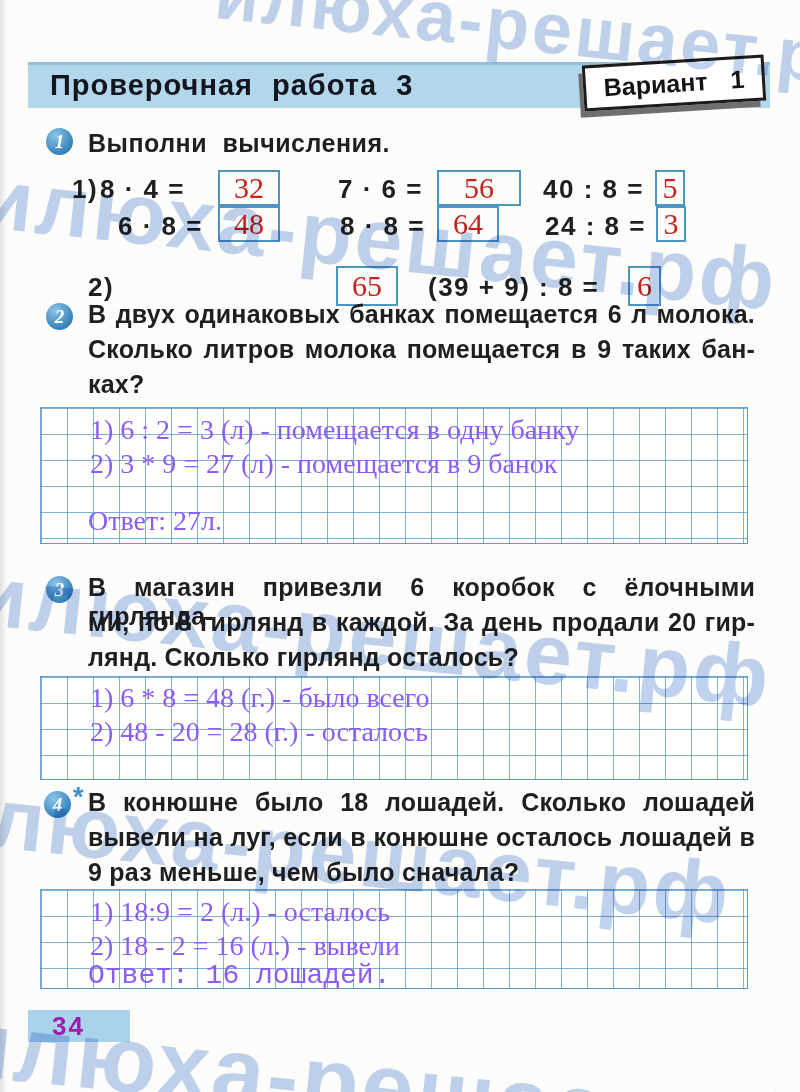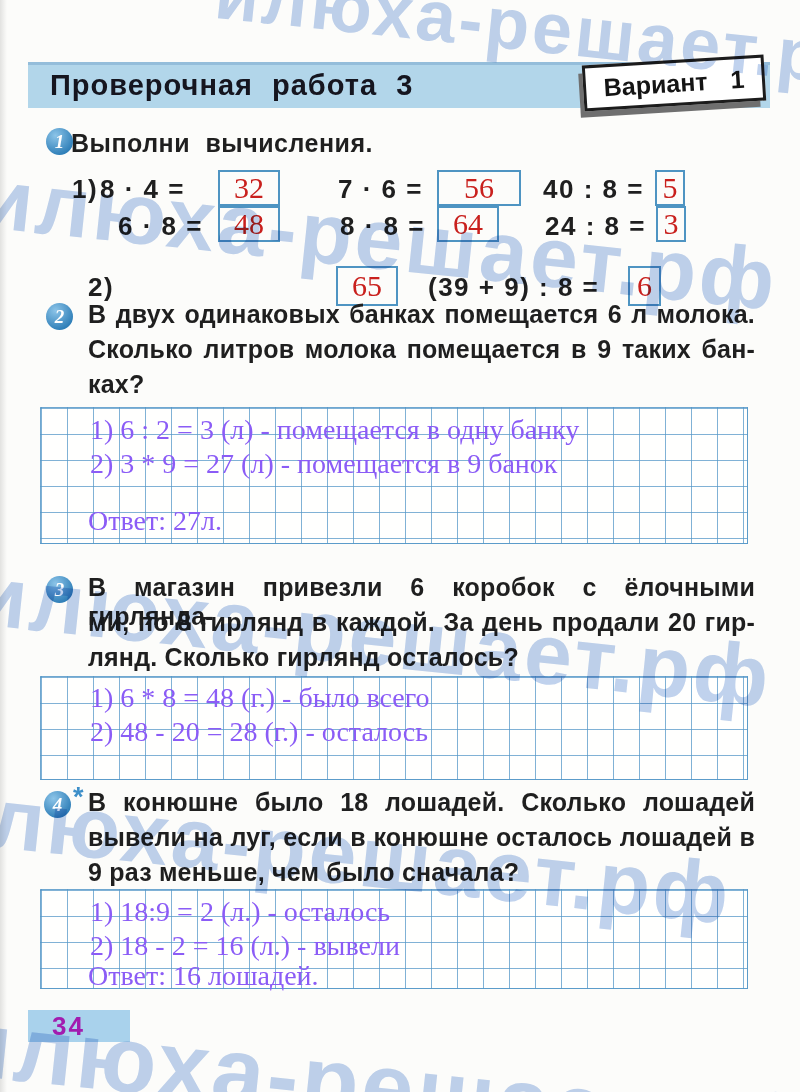--- a/index.html
+++ b/index.html
@@ -93,21 +93,21 @@
 <div id="page">
 
   <div class="band">
     <div class="title">Проверочная работа 3</div>
   </div>
   <div class="badge">
     <span>Вариант 1</span>
   </div>
 
   <div class="circ" style="left:46px;top:128px;">1</div>
-  <div class="cx" style="left:71px;top:129px;letter-spacing:0.5px;word-spacing:8px;font-size:25px;">Выполни вычисления.</div>
+  <div class="cx" style="left:88px;top:129px;letter-spacing:0.5px;word-spacing:8px;font-size:25px;">Выполни вычисления.</div>
 
   <span class="cx" style="left:72px;top:174px;">1)</span>
   <span class="cx" style="left:100px;top:174px;">8 · 4 =</span>
   <span class="abox" style="left:218px;top:170px;width:62px;height:36px;">32</span>
   <span class="cx" style="left:338px;top:174px;">7 · 6 =</span>
   <span class="abox" style="left:437px;top:170px;width:84px;height:36px;">56</span>
   <span class="cx" style="left:543px;top:174px;">40 : 8 =</span>
   <span class="abox" style="left:655px;top:170px;width:30px;height:36px;">5</span>
 
   <span class="cx" style="left:118px;top:211px;">6 · 8 =</span>
@@ -143,21 +143,21 @@
 
   <div class="circ" style="left:44px;top:791px;">4</div>
   <div class="star" style="left:73px;top:782px;">*</div>
   <div class="tline just" style="top:788px;">В конюшне было 18 лошадей. Сколько лошадей</div>
   <div class="tline just" style="top:823px;">вывели на луг, если в конюшне осталось лошадей в</div>
   <div class="tline" style="top:858px;">9 раз меньше, чем было сначала?</div>
 
   <div class="grid" style="top:889px;height:100px;"></div>
   <div class="sol" style="left:90px;top:896px;">1) 18:9 = 2 (л.) - осталось</div>
   <div class="sol" style="left:90px;top:930px;">2) 18 - 2 = 16 (л.) - вывели</div>
-  <div class="sol" style="left:88px;top:960px;">Ответ: 16 лошадей.</div>
+  <div class="sol" style="left:88px;top:960px;font-family:Liberation Mono, monospace;">Ответ: 16 лошадей.</div>
 
   <div class="pagenum">
     <span>34</span>
   </div>
 
   <div class="wm" style="left:220px;top:-48px;font-size:72px;">илюха-решает.рф</div>
   <div class="wm" style="left:-14px;top:148px;font-size:86px;">илюха-решает.рф</div>
   <div class="wm" style="left:-20px;top:545px;font-size:86px;">илюха-решает.рф</div>
   <div class="wm" style="left:-60px;top:762px;font-size:86px;">илюха-решает.рф</div>
   <div class="wm" style="left:-40px;top:988px;font-size:94px;">илюха-решает.рф</div>

